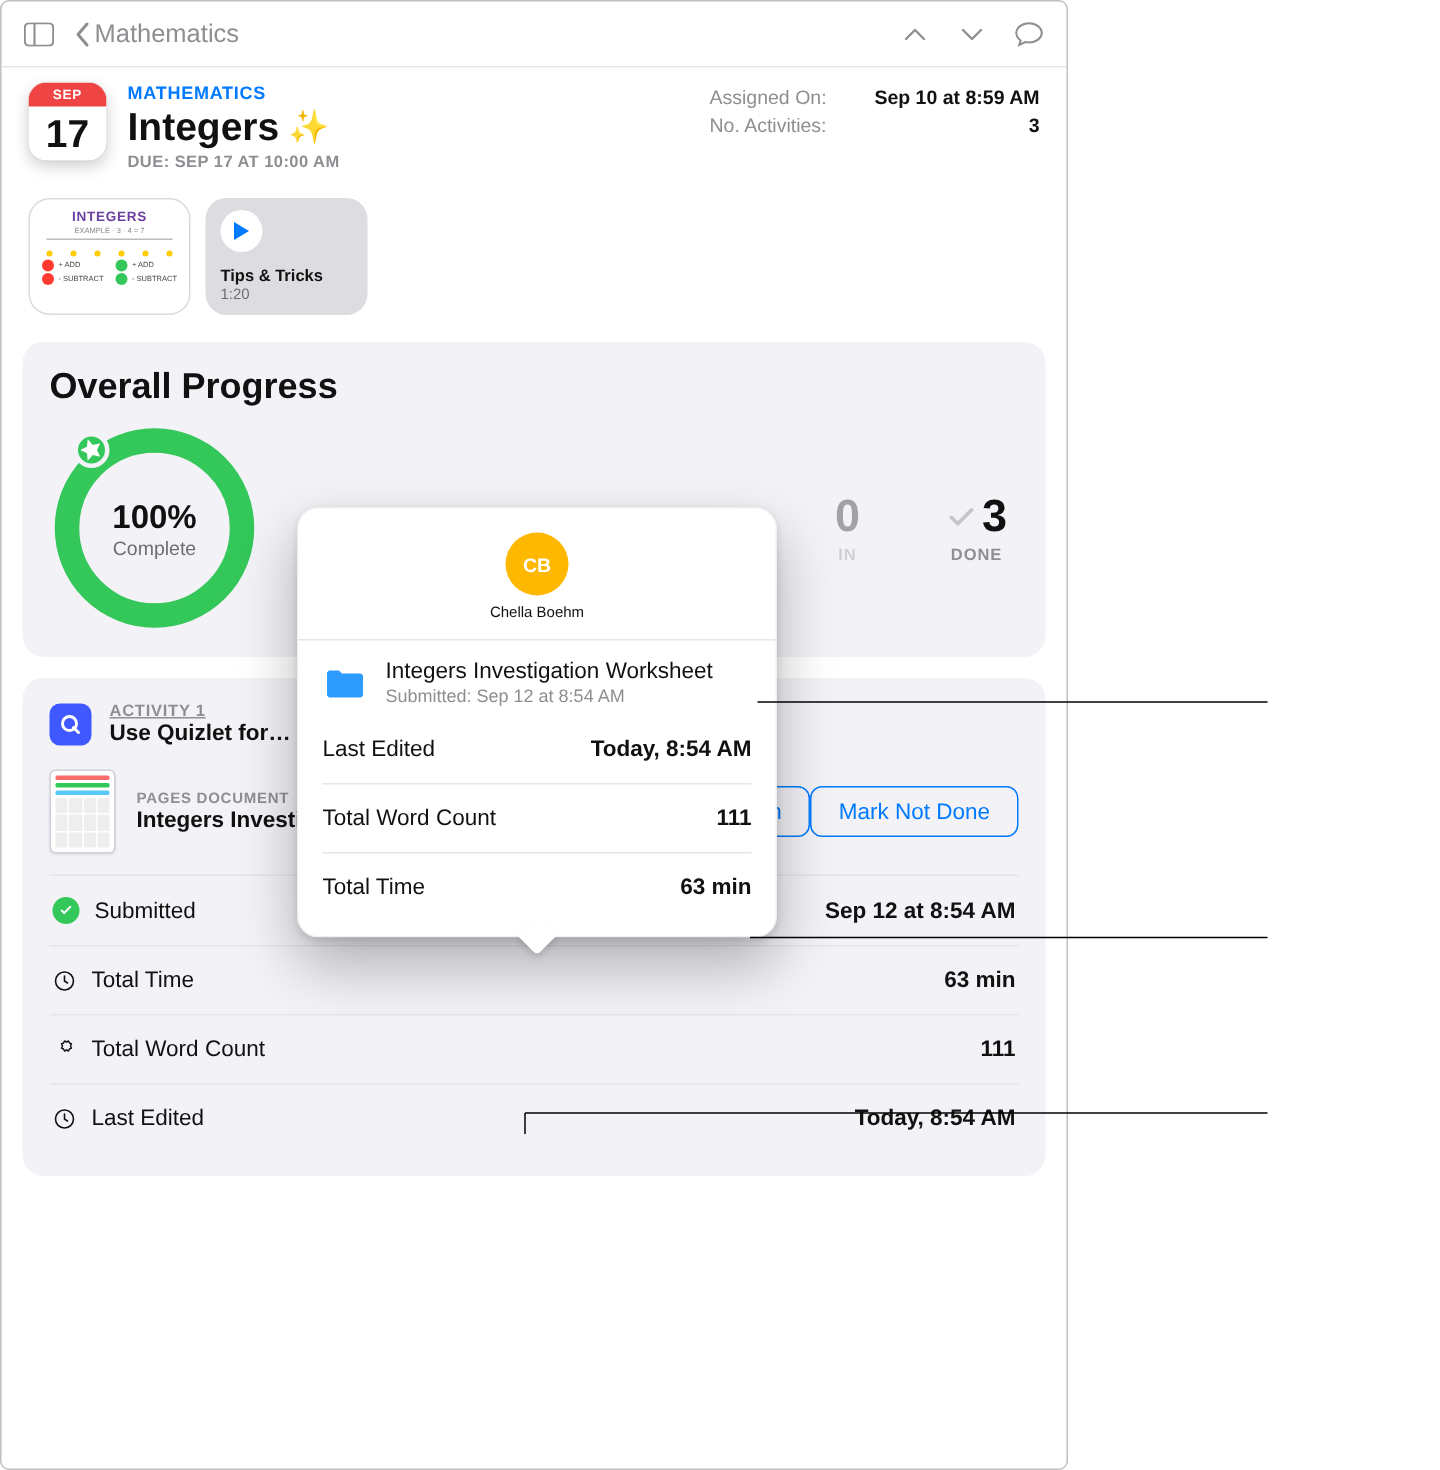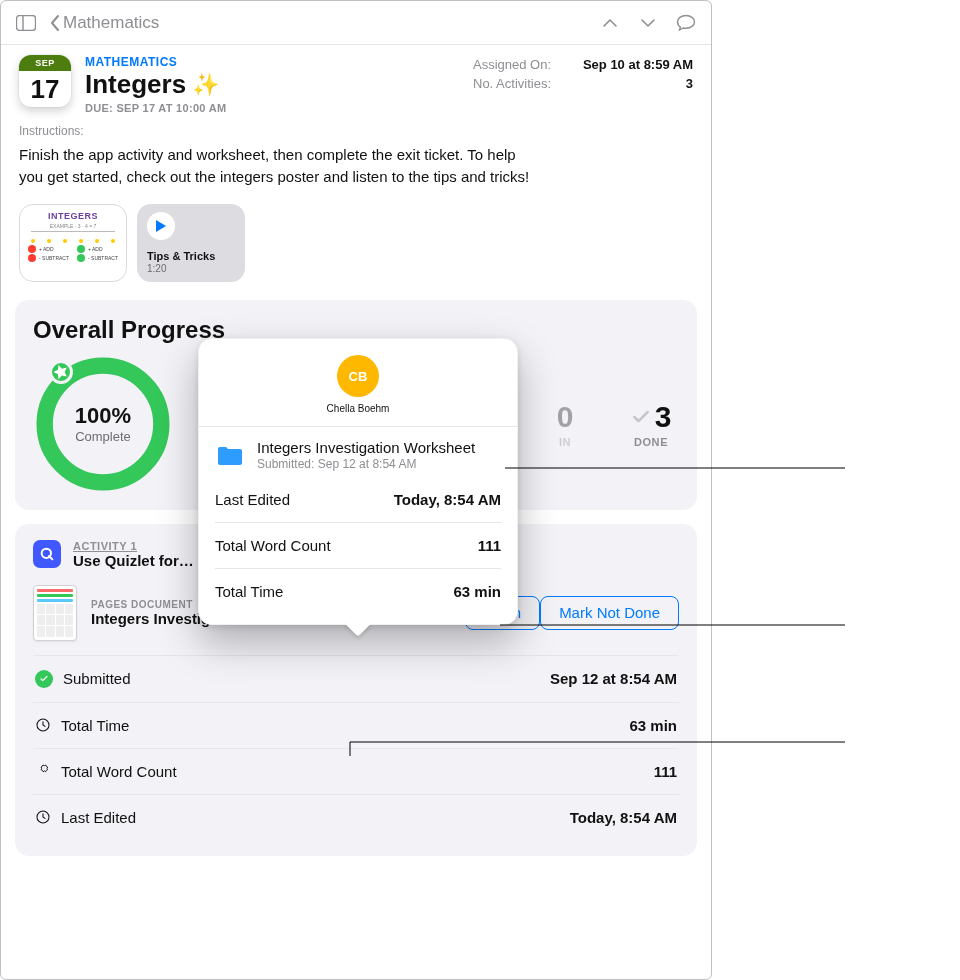--- a/index.html
+++ b/index.html
@@ -49,21 +49,21 @@
   .header{
     padding:10px 18px 4px 18px;
     display:flex;align-items:flex-start;gap:14px;
   }
   .cal{
     width:52px;height:52px;border-radius:12px;background:#fff;
     box-shadow:0 4px 10px rgba(0,0,0,.18),0 0 0 .5px rgba(0,0,0,.08);
     overflow:hidden;display:flex;flex-direction:column;align-items:center;
     flex-shrink:0;
   }
-  .cal-top{height:16px;width:100%;background:#4d7c0f;color:#fff;
+  .cal-top{height:16px;width:100%;background:#ef4444;color:#fff;
     font-size:9px;font-weight:700;display:flex;align-items:center;justify-content:center;letter-spacing:.5px;}
   .cal-day{font-size:26px;font-weight:600;line-height:36px;}
   .h-main{flex:1;min-width:0;}
   .subject{color:var(--accent);font-size:12px;font-weight:700;letter-spacing:.5px;}
   .title-row{display:flex;align-items:center;gap:6px;}
   .title{font-size:26px;font-weight:700;}
   .sparkle{font-size:22px;line-height:1;}
   .due{color:var(--muted);font-size:11px;font-weight:600;letter-spacing:.3px;margin-top:2px;}
   .meta{
     width:220px;font-size:13px;flex-shrink:0;
@@ -281,24 +281,20 @@
         <span class="meta-k">Assigned On:</span>
         <span class="meta-v">Sep 10 at 8:59 AM</span>
       </div>
       <div class="meta-row">
         <span class="meta-k">No. Activities:</span>
         <span class="meta-v">3</span>
       </div>
     </div>
   </div>
 
-  <div class="instructions">
-    <div class="instr-label">Instructions:</div>
-    <div class="instr-text">Finish the app activity and worksheet, then complete the exit ticket. To help you get started, check out the integers poster and listen to the tips and tricks!</div>
-  </div>
 
   <div class="attachments">
     <div class="att poster">
       <div class="poster-inner">
         <div class="poster-title">INTEGERS</div>
         <div style="font-size:5px;color:#888;">EXAMPLE · 3 · 4 = 7</div>
         <div class="poster-line"></div>
         <div class="poster-dots">
             <span style="background:#ffcc00"></span>
             <span style="background:#ffcc00"></span>

